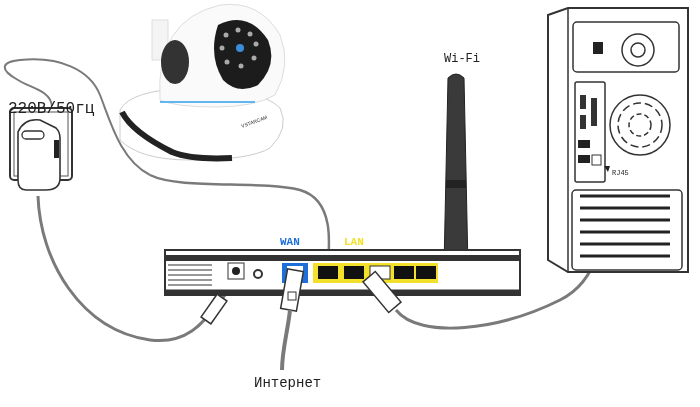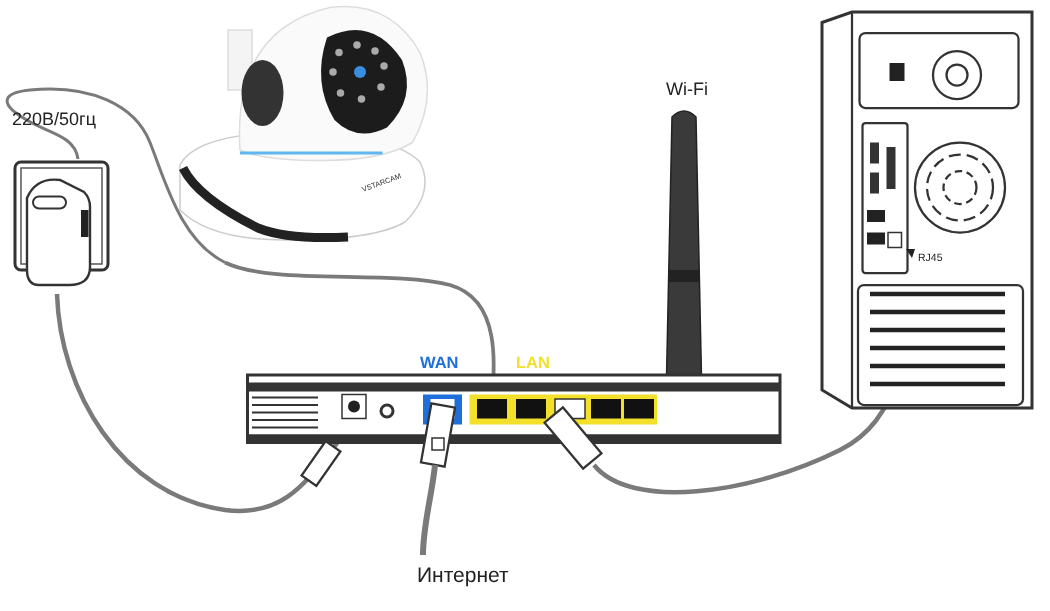--- a/index.html
+++ b/index.html
@@ -1,24 +1,24 @@
 <!DOCTYPE html>
 <html><head>
 <meta charset="utf-8">
 <style>
   html,body{margin:0;padding:0;background:#fff;}
   #stage{position:relative;width:700px;height:407px;overflow:hidden;background:#fff;font-family:"Liberation Sans",sans-serif;}
   svg{position:absolute;left:0;top:0;}
-  .lbl{position:absolute;font-family:Liberation Sans, sans-serif;color:#222;white-space:nowrap;}
-  #lbl-power{left:8px;top:72px;font-size:12px;}
+  .lbl{position:absolute;font-family:Liberation Mono, monospace;color:#222;white-space:nowrap;}
+  #lbl-power{left:8px;top:100px;font-size:16px;}
   #lbl-wifi{left:444px;top:52px;font-size:12px;}
   #lbl-wan{left:280px;top:236px;font-size:11px;font-weight:bold;color:#1e6fd9;}
   #lbl-lan{left:344px;top:236px;font-size:11px;font-weight:bold;color:#f2e02a;}
   #lbl-rj45{left:612px;top:169px;font-size:7px;}
-  #lbl-internet{left:254px;top:375px;font-size:14px;margin-left:24px;}
+  #lbl-internet{left:254px;top:375px;font-size:14px;}
 </style>
 </head>
 <body>
 
 <div id="stage">
 <svg width="700" height="407" viewBox="0 0 700 407">
 
   <g>
     <rect x="10" y="108" width="62" height="72" rx="4" fill="#fff" stroke="#333" stroke-width="2"></rect>
     <rect x="14" y="112" width="54" height="64" fill="#fff" stroke="#555" stroke-width="1"></rect>

